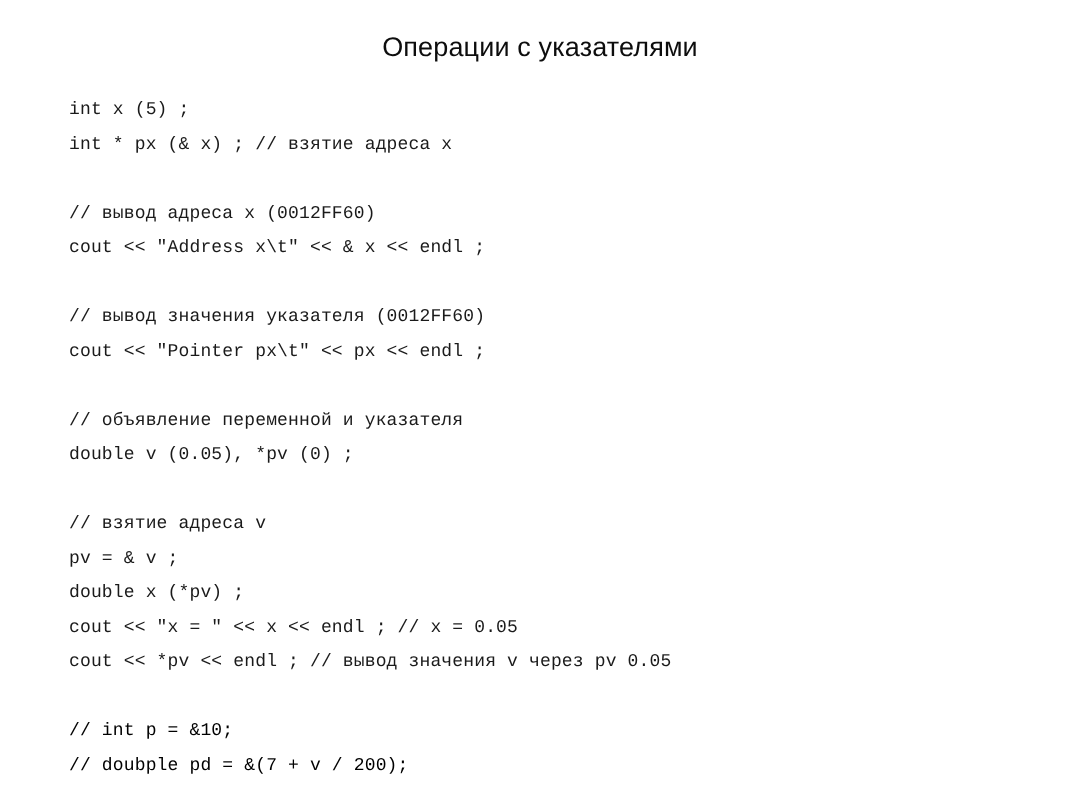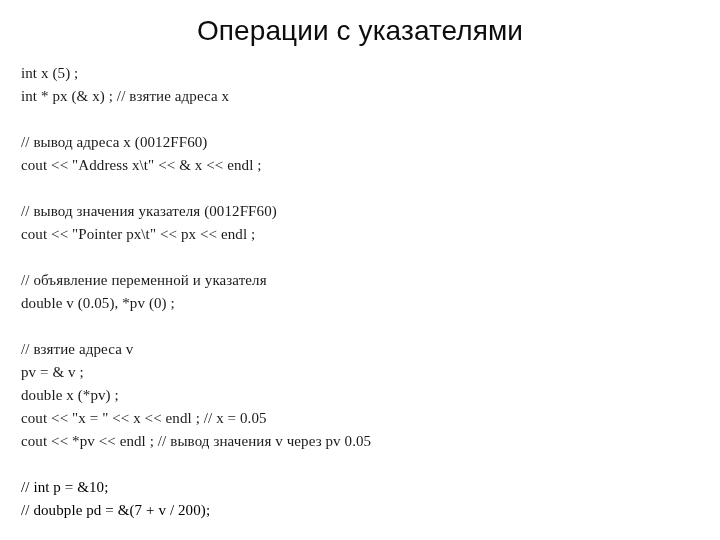--- a/index.html
+++ b/index.html
@@ -20,34 +20,34 @@
     background: #ffffff;
     box-sizing: border-box;
   }
   .slide-title {
     position: absolute;
     left: 0;
     top: 18px;
     width: 720px;
     text-align: center;
     font-family: "Liberation Sans", sans-serif;
-    font-size: 28px;
+    font-size: 18px;
     font-weight: 400;
     color: #0d0d0d;
     letter-spacing: 0.1px;
     line-height: 26px;
     white-space: nowrap;
   }
   .code-block {
     position: absolute;
-    left: 21px;
+    left: 46px;
     top: 62px;
     width: 660px;
-    font-family: Liberation Serif, serif;
-    font-size: 15px;
+    font-family: Liberation Mono, monospace;
+    font-size: 12px;
     line-height: 23px;
     color: #1a1a1a;
     white-space: pre;
     letter-spacing: 0.1px;
   }
   .code-line {
     display: block;
     height: 23px;
     white-space: pre;
   }

